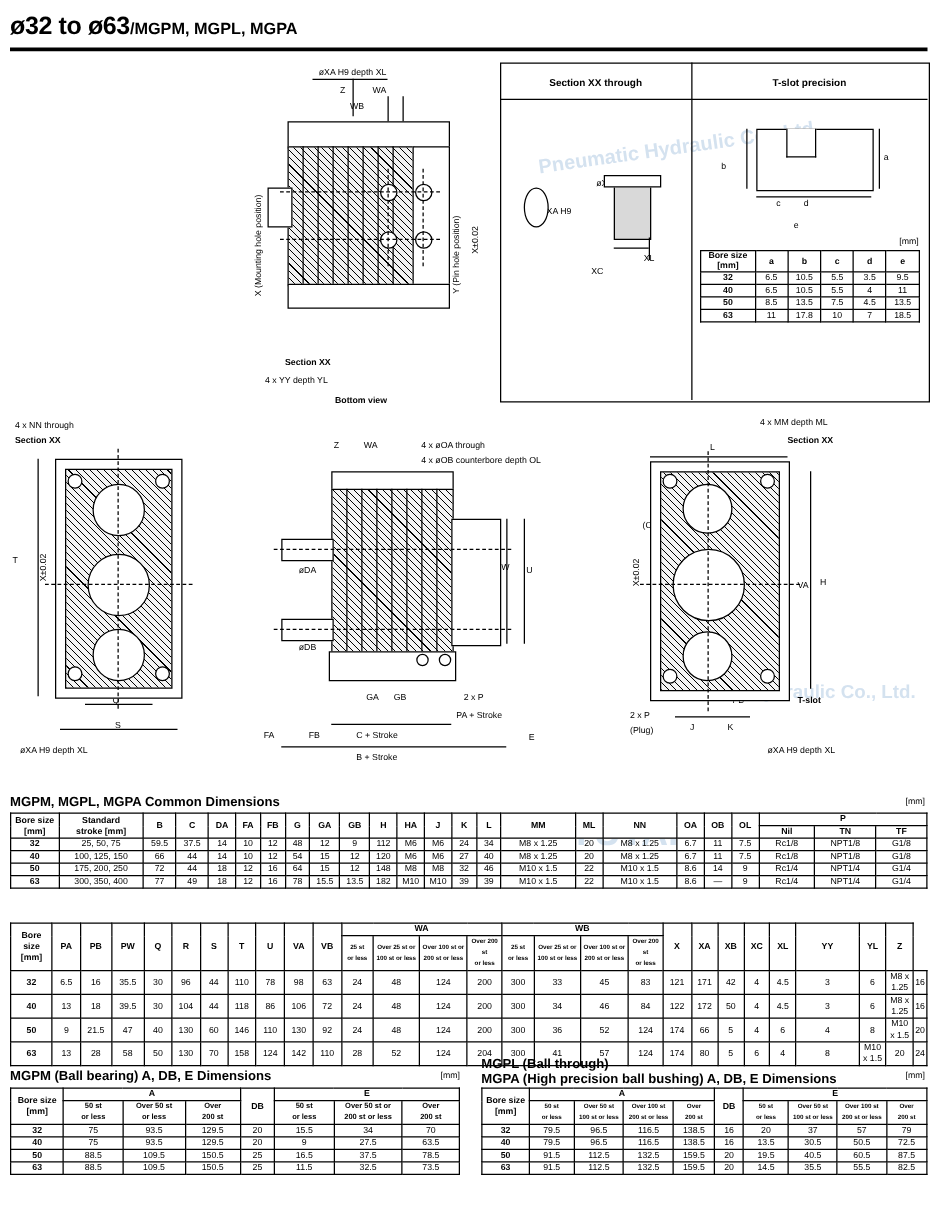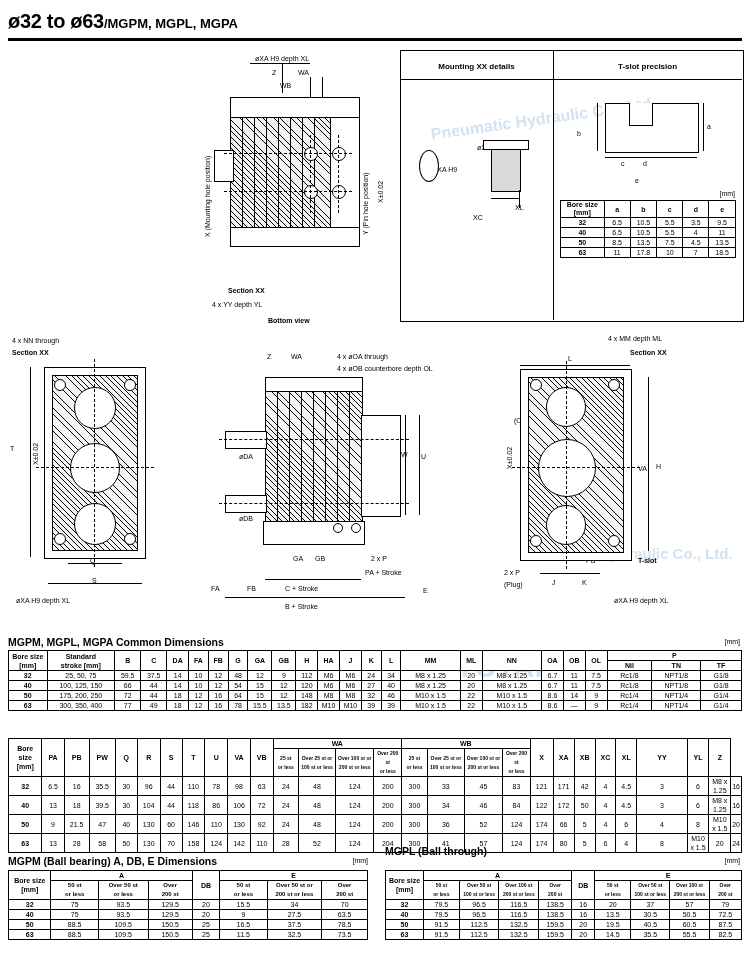--- a/index.html
+++ b/index.html
@@ -99,21 +99,21 @@
     <div class="circ" style="left:122px;top:130px;width:12px;height:12px;"></div>
     <div class="dash-v" style="left:100px;top:80px;height:78px;"></div>
     <div class="dash-v" style="left:128px;top:80px;height:78px;"></div>
     <div class="dash-h" style="left:14px;top:98px;width:128px;"></div>
     <div class="dash-h" style="left:14px;top:136px;width:128px;"></div>
   </div>
 
   <div class="box" style="left:400px;top:50px;width:342px;height:270px;"></div>
   <div class="vline" style="left:553px;top:50px;height:270px;"></div>
   <div class="hline" style="left:400px;top:79px;width:342px;"></div>
-  <div class="sec-hdr" style="position:absolute;left:400px;top:62px;width:153px;">Mounting XX details</div>
+  <div class="sec-hdr" style="position:absolute;left:400px;top:62px;width:153px;">Section XX through</div>
   <div class="sec-hdr" style="position:absolute;left:553px;top:62px;width:189px;">T-slot precision</div>
 
   <div class="dwg" style="left:405px;top:88px;width:145px;height:180px;">
     <div class="lbl" style="left:28px;top:78px;">øXA H9</div>
     <div class="lbl" style="left:72px;top:56px;">øXB</div>
     <div class="lbl" style="left:68px;top:126px;">XC</div>
     <div class="lbl" style="left:110px;top:116px;">XL</div>
     <div class="circ" style="left:14px;top:62px;width:18px;height:30px;border-radius:50%;"></div>
     <div class="rect grayfill hatch" style="left:86px;top:60px;width:28px;height:42px;"></div>
     <div class="rect" style="left:78px;top:52px;width:44px;height:8px;"></div>
@@ -663,20 +663,21 @@
           <td>150.5</td>
           <td>25</td>
           <td>11.5</td>
           <td>32.5</td>
           <td>73.5</td>
         </tr>
     </tbody>
   </table>
 
   <div class="tbl-title" style="position:absolute;left:385px;top:845px;">MGPL (Ball through)</div>
+  <div class="tbl-title" style="position:absolute;left:385px;top:857px;">MGPA (High precision ball bushing) A, DB, E Dimensions</div>
   <div class="mm" style="position:absolute;left:690px;top:857px;width:50px;">[mm]</div>
   <table class="grid" style="position:absolute;left:385px;top:870px;width:357px;">
     <thead>
       <tr>
         <th rowspan="2" style="width:38px;"><span style="white-space:pre-line;">Bore size
 [mm]</span></th>
         <th colspan="4">A</th>
         <th rowspan="2" style="width:22px;">DB</th>
         <th colspan="4">E</th>
       </tr>

